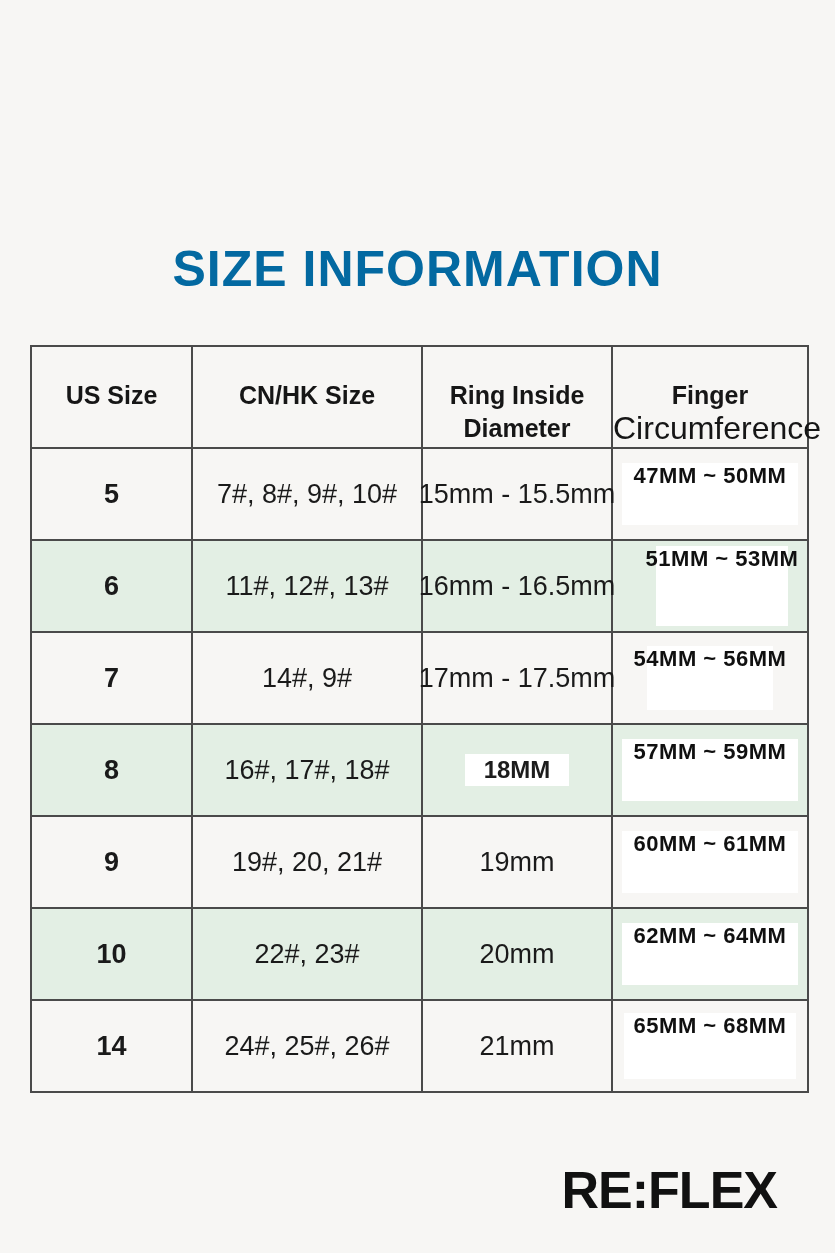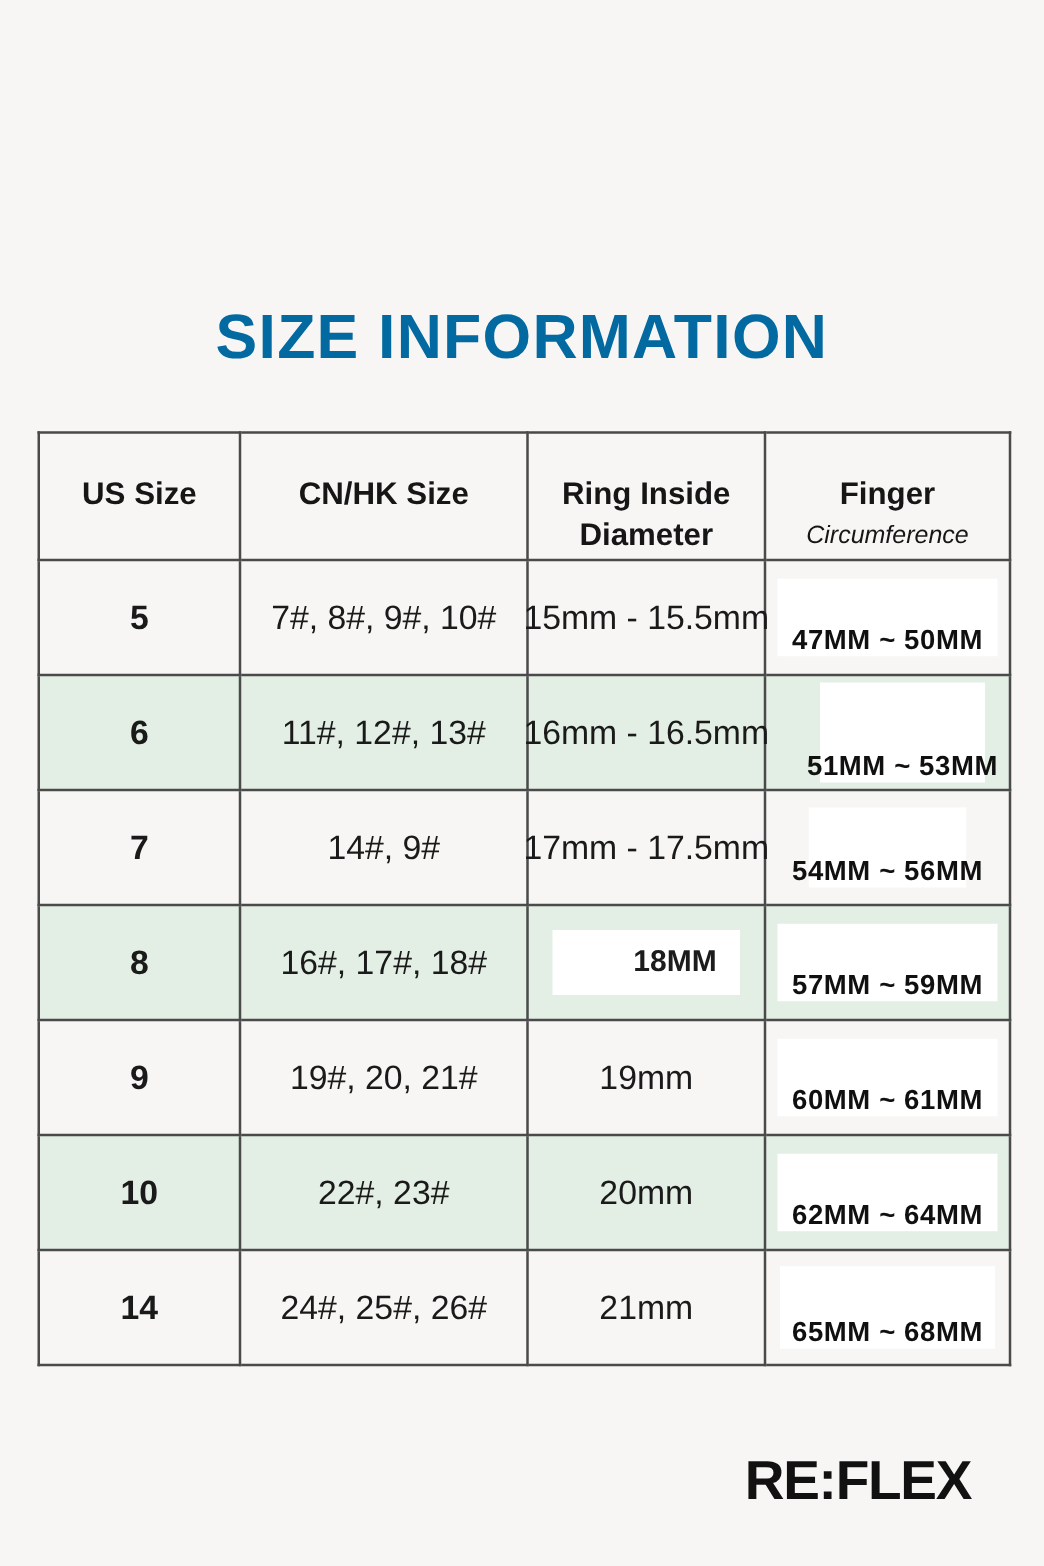--- a/index.html
+++ b/index.html
@@ -45,63 +45,63 @@
   .size-table thead tr{height:102px;}
   .size-table tbody tr{height:92px;}
   .size-table th{
     vertical-align:top;
     padding-top:32px;
     font-size:25px;
     font-weight:700;
     color:#161616;
   }
   .size-table th .l1,.size-table th .l2{display:block;line-height:33px;white-space:nowrap;}
-  .size-table th .reg{font-weight:400;font-size:20px;font-style:italic;}
+  .size-table th .reg{font-weight:400;font-size:32px;}
   .size-table td{vertical-align:middle;}
   tbody tr.hl{background:var(--hl,#e3efe4);}
   .us{font-size:27px;font-weight:700;color:#1a1a1a;}
   .cn{font-size:27px;font-weight:400;color:#1a1a1a;white-space:nowrap;}
   .dia{
     font-size:27px;font-weight:400;color:#1a1a1a;
     white-space:nowrap;
     position:relative;z-index:2;text-align:right;
   }
   .dia-wrap{display:flex;align-items:center;justify-content:center;}
   .dia-patch{
     background:var(--patch,#ffffff);
     display:inline-flex;align-items:center;justify-content:center;
-    width:104px;height:52px;
-    font-size:24px;font-weight:700;padding-left:46px;
+    width:104px;height:32px;
+    font-size:24px;font-weight:700;
   }
   .cir-wrap{display:flex;align-items:center;justify-content:center;}
   .mm-patch{
     background:var(--patch,#ffffff);
     width:176px;height:62px;
-    display:flex;align-items:flex-end;justify-content:center;
+    display:flex;align-items:flex-start;justify-content:center;
     overflow:visible;
   }
   tbody tr:nth-child(2) .mm-patch{width:132px;height:80px;margin-left:24px;}
   tbody tr:nth-child(3) .mm-patch{width:126px;height:64px;}
   tbody tr:nth-child(7) .mm-patch{width:172px;height:66px;}
   .mm{
     font-size:22px;font-weight:700;color:#101010;
     white-space:nowrap;letter-spacing:0.5px;
   }
   .footer-note{
     position:absolute;
     top:1112px;left:0;width:100%;
     text-align:center;
     font-size:21px;
     color:#2b2b2b;
     white-space:nowrap;
   }
   .brand{
     position:absolute;
     top:1160px;right:58px;
-    font-size:44px;
+    font-size:52px;
     font-weight:700;
     letter-spacing:-1px;
     color:#111;
     white-space:nowrap;
   }
 </style>
 </head>
 <body>
 
 <div class="page">

